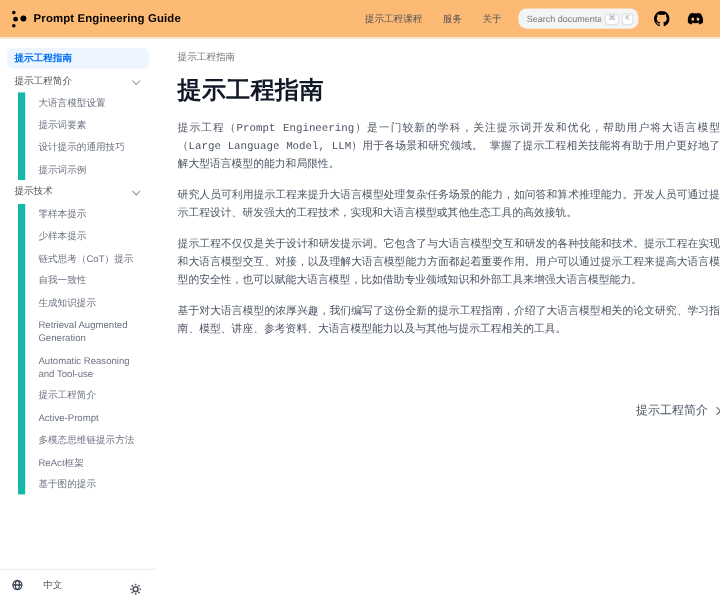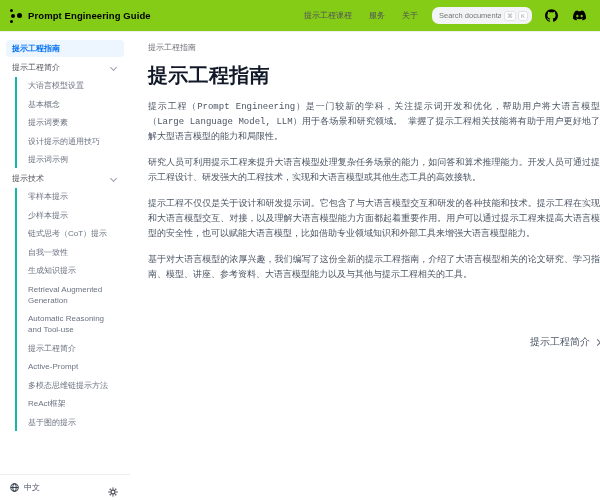--- a/index.html
+++ b/index.html
@@ -1,21 +1,21 @@
 <!DOCTYPE html>
 <html><head>
 <meta charset="utf-8">
 <style>
   * { margin:0; padding:0; box-sizing:border-box; }
   html,body { width:600px; height:500px; overflow:hidden; background:#ffffff;
     font-family:"Liberation Sans","DejaVu Sans",sans-serif; }
 
   
   .header { position:absolute; top:0; left:0; width:600px; height:32px;
-    display:flex; align-items:center; padding:0 14px 0 10px; background:#84cc16;
+    display:flex; align-items:center; padding:0 14px 0 10px; background:#fdba74;
     border-bottom:1px solid #f0f0f0; z-index:5; }
   .logo { display:flex; align-items:center; gap:6px; cursor:pointer; }
   .logo-dots { position:relative; width:12px; height:14px; }
   .logo-dots i { position:absolute; background:#000; border-radius:50%; }
   .logo-dots .d1 { width:3px; height:3px; left:0; top:0; }
   .logo-dots .d2 { width:3px; height:3px; left:0; bottom:0; }
   .logo-dots .d3 { width:4px; height:4px; left:1px; top:5px; }
   .logo-dots .d4 { width:5px; height:5px; right:0; top:4px; }
   .logo-title { font-size:9.5px; font-weight:700; color:#000; letter-spacing:.1px; }
   .header-spacer { flex:1; }
@@ -35,30 +35,30 @@
   .hdr-icon + .hdr-icon { margin-left:14px; }
   .hdr-icon svg { width:13px; height:13px; fill:#000; }
 
   
   .sidebar { position:absolute; top:32px; left:0; width:130px; bottom:26px;
     padding:8px 6px 0 6px; overflow:hidden; background:#fff; }
   .side-item { display:flex; align-items:center; justify-content:space-between;
     padding:3px 6px; margin-bottom:1.5px; border-radius:4px; font-size:8px;
     line-height:11px; color:#52525b; cursor:pointer; }
   .side-item.active { background:#edf5ff; color:#0070f3; font-weight:700; }
-  .side-group { border-left:2px solid #14b8a6; margin-left:9px; padding-left:5px; }
+  .side-group { border-left:6px solid #14b8a6; margin-left:9px; padding-left:5px; }
   .side-group .side-item { color:#6b7280; }
   .chev { width:5px; height:5px; border-right:1.2px solid #9ca3af;
     border-bottom:1.2px solid #9ca3af; transform:rotate(45deg); margin-right:2px;
     flex:none; }
 
   .side-footer { position:absolute; bottom:0; left:0; width:130px; height:26px;
     border-top:1px solid #ececec; display:flex; align-items:center;
     padding:0 12px 0 10px; background:#fff; }
-  .lang-switch { display:flex; align-items:center; gap:5px; cursor:pointer;
+  .lang-switch { display:flex; align-items:center; gap:17px; cursor:pointer;
     font-size:8px; color:#4b5563; flex:1; }
   .globe { width:9px; height:9px; flex:none; }
   .globe svg { width:9px; height:9px; stroke:#374151; fill:none; stroke-width:1.4; }
   .theme-toggle { width:10px; height:10px; cursor:pointer; }
   .theme-toggle svg { width:10px; height:10px; stroke:#52525b; fill:none; stroke-width:1.6; }
 
   
   .main { position:absolute; top:32px; left:130px; right:0; bottom:0;
     padding:10px 16px 0 18px; overflow:hidden; background:#fff; }
   .breadcrumb { font-size:8px; color:#71717a; cursor:pointer; }
@@ -116,23 +116,20 @@
   </div>
   <div class="side-item">
     <span>提示工程简介</span>
     <span class="chev"></span>
   </div>
   <div class="side-group">
     <div class="side-item">
         <span>大语言模型设置</span>
       </div>
     <div class="side-item">
-        <span>基本概念</span>
-      </div>
-    <div class="side-item">
         <span>提示词要素</span>
       </div>
     <div class="side-item">
         <span>设计提示的通用技巧</span>
       </div>
     <div class="side-item">
         <span>提示词示例</span>
       </div>
   </div>
   <div class="side-item">

